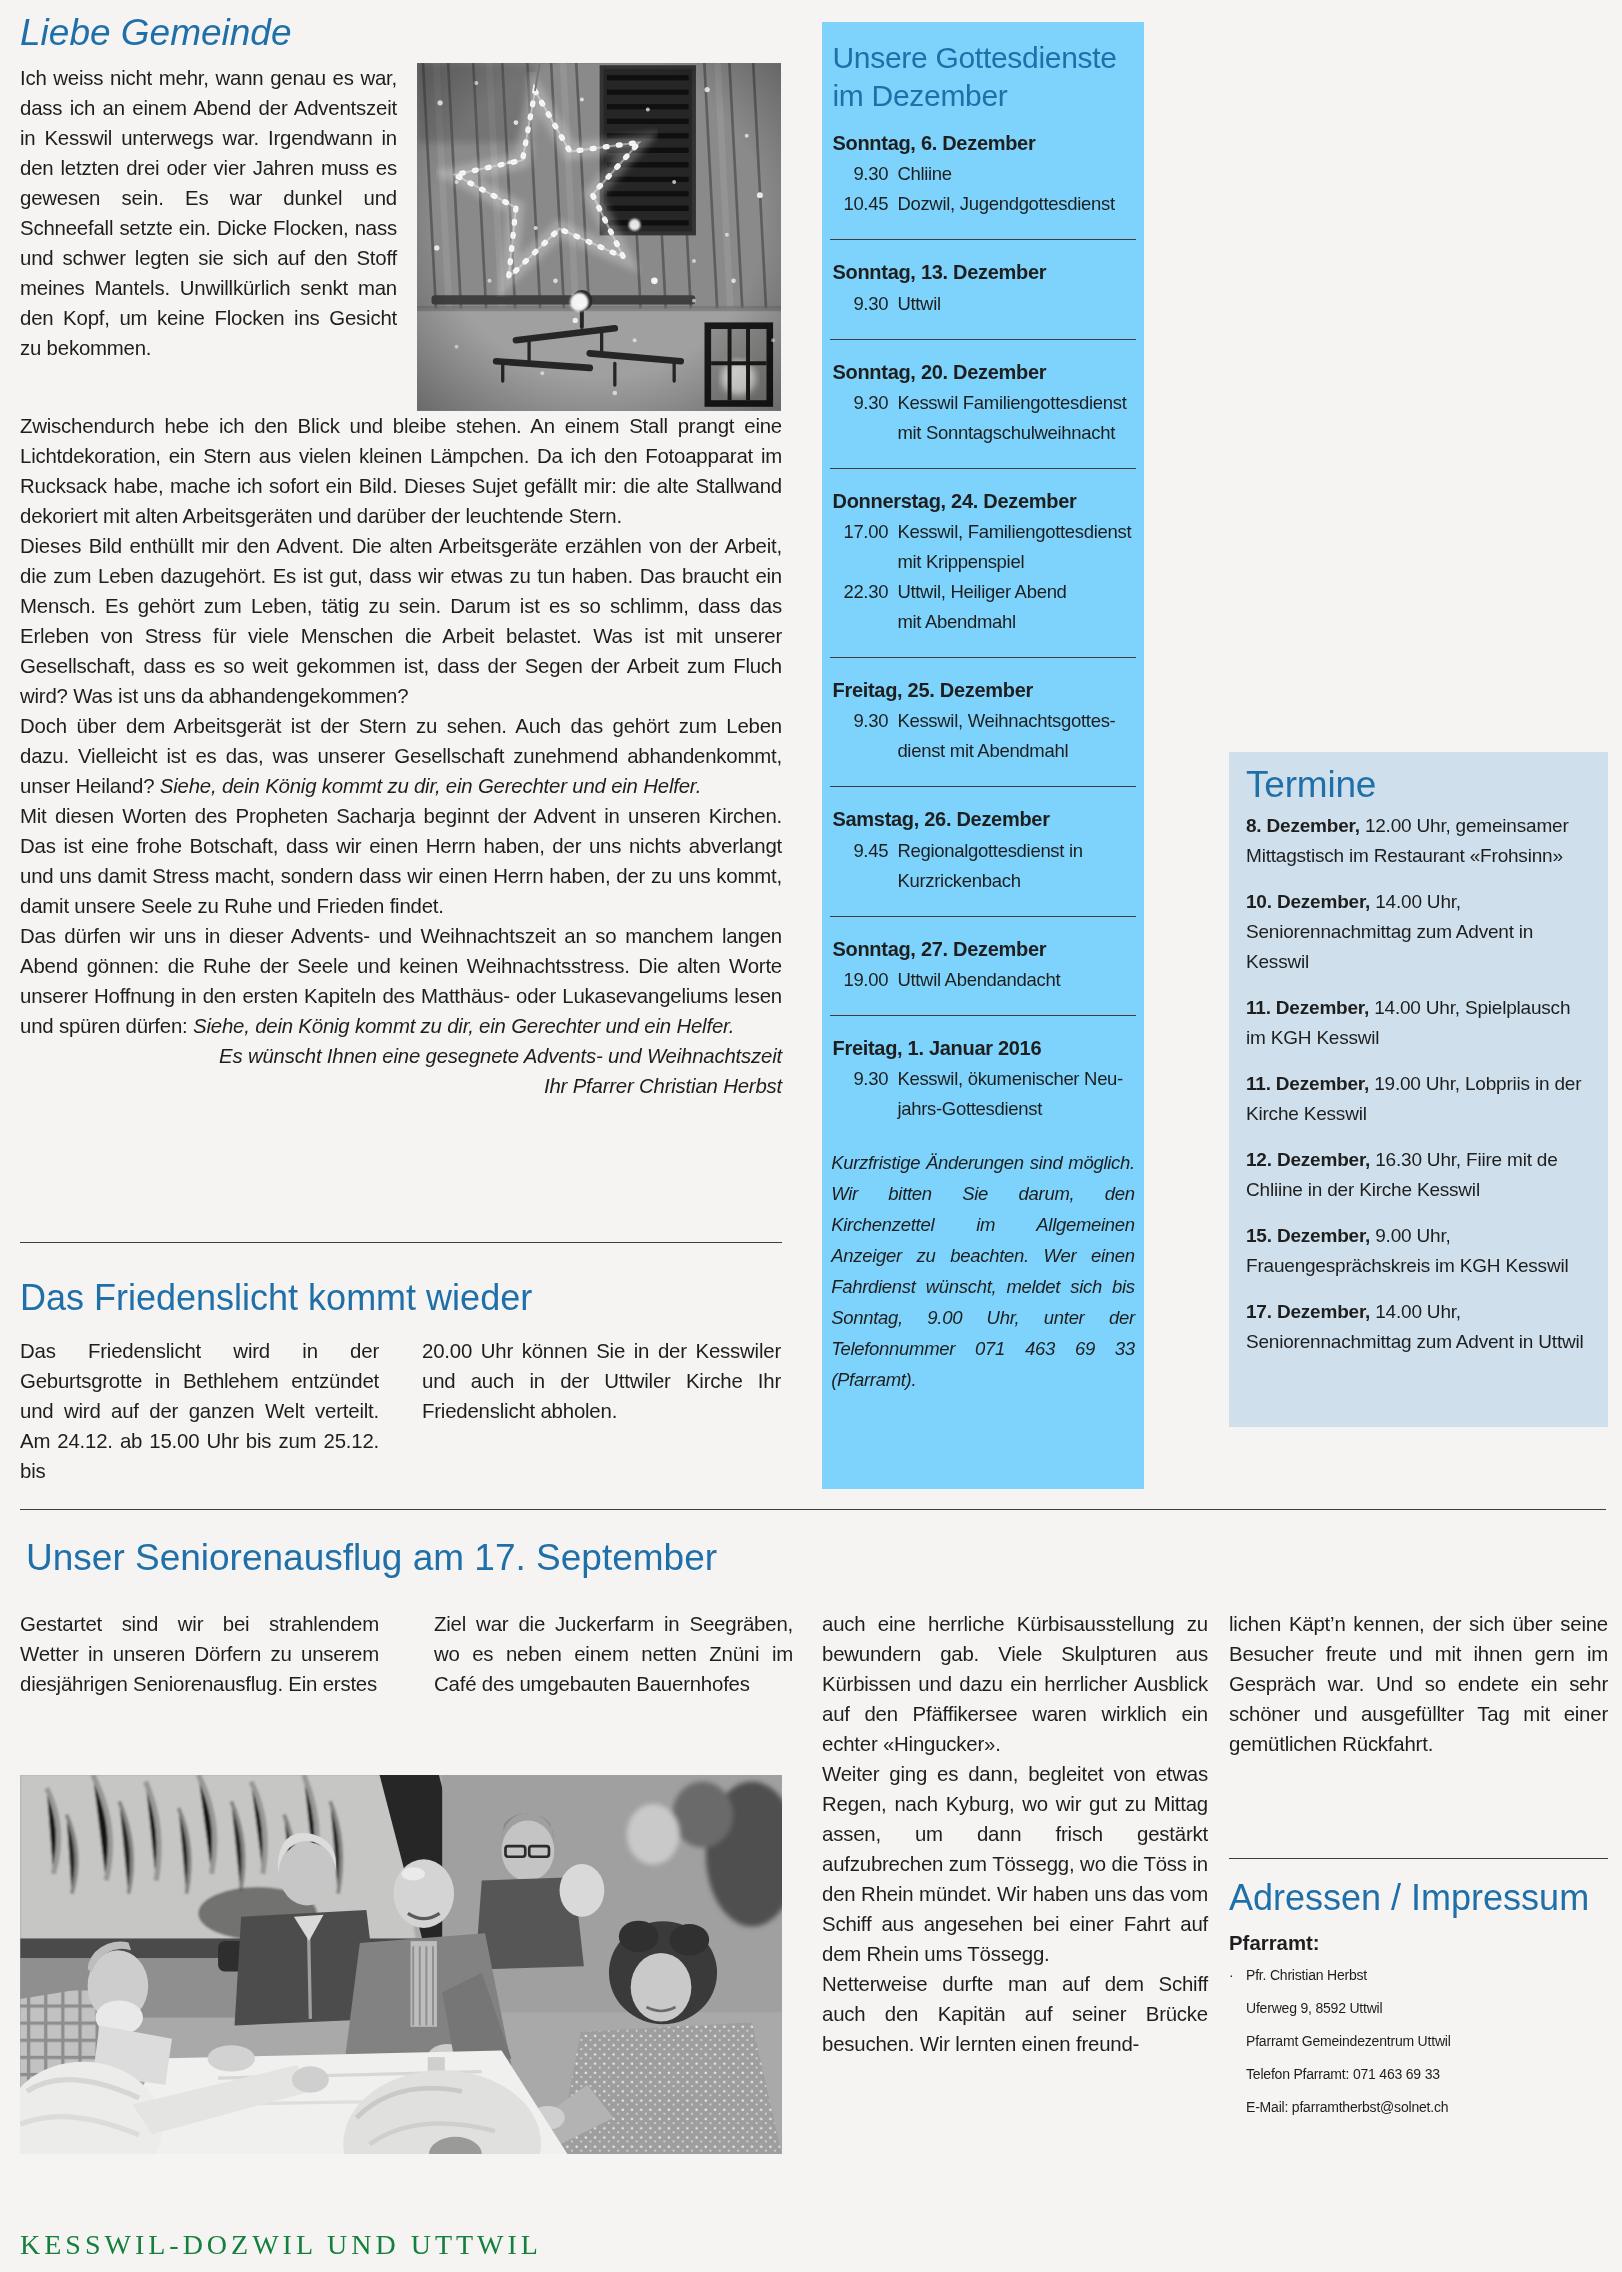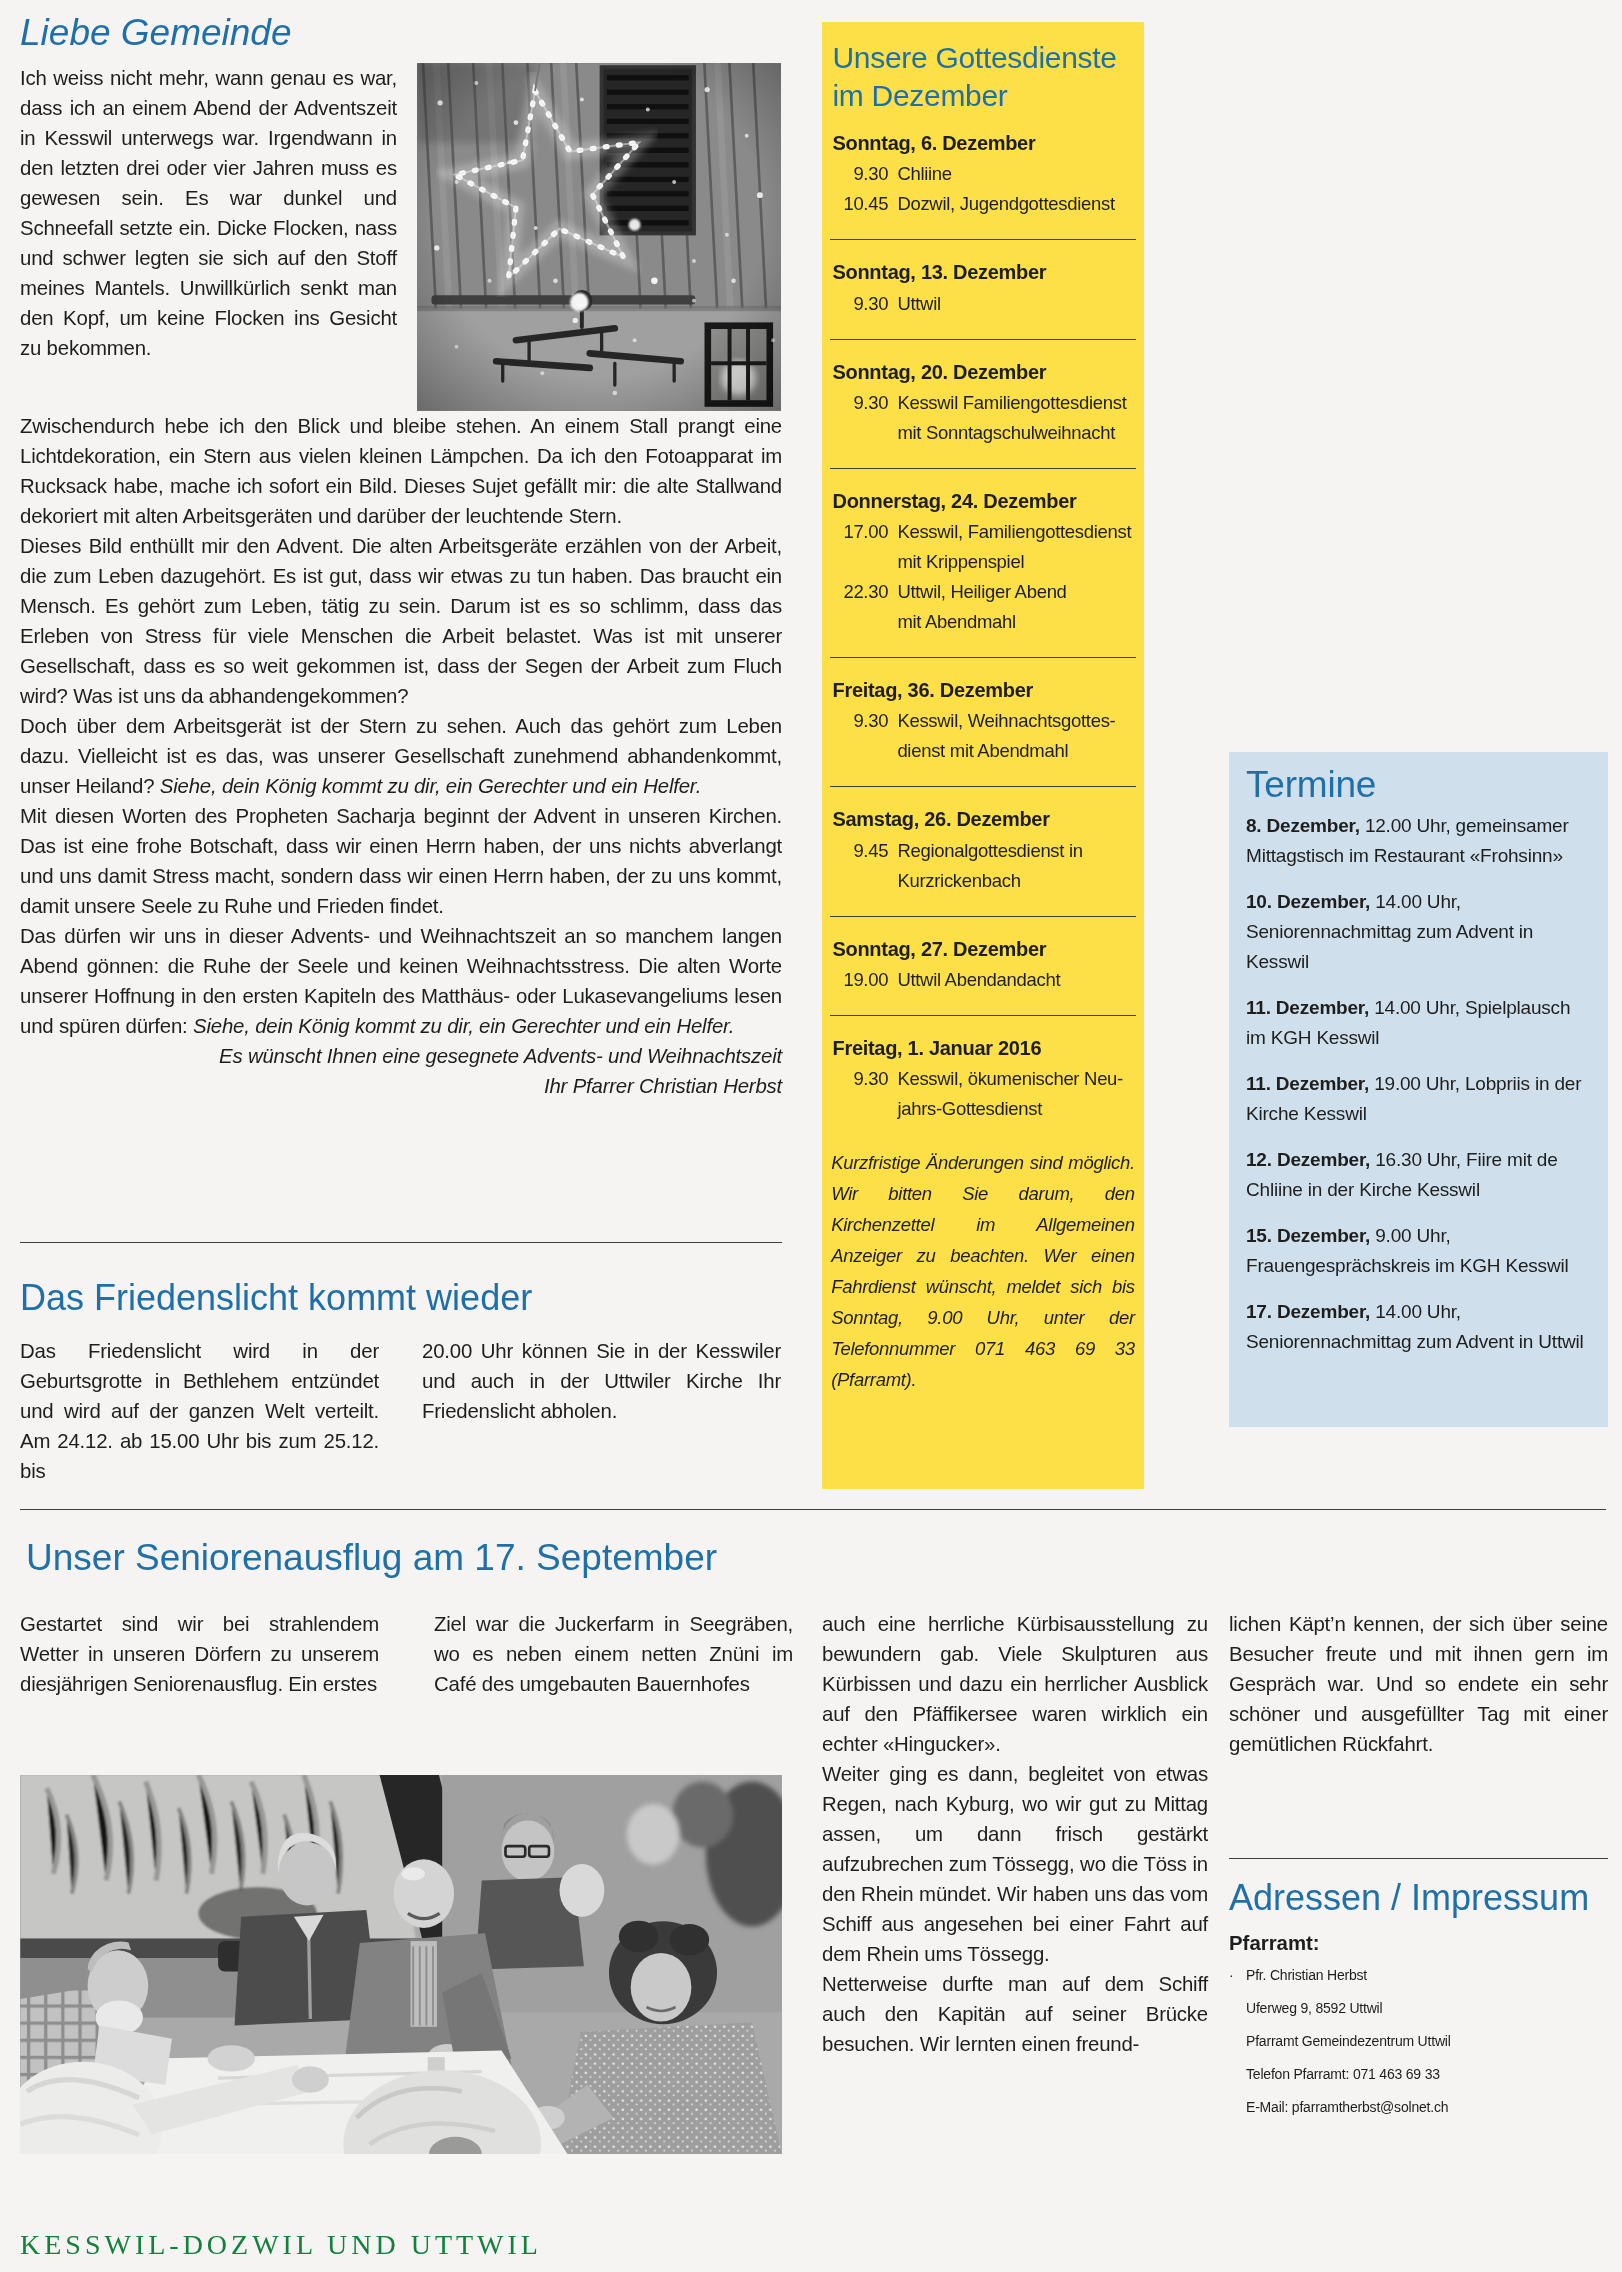--- a/index.html
+++ b/index.html
@@ -25,21 +25,21 @@
   
   .hline{position:absolute; border-top:1.3px solid #3d3d3d; height:0;}
   
   .fried{position:absolute; left:20px; top:1277px; width:762px;}
   .fried .title{font-size:36px; margin-bottom:17px;}
   .fried .cols{display:flex;}
   .fried .c1{flex:0 0 359px; margin-right:43px;}
   .fried .c2{flex:0 0 359px;}
   
   .gbox{position:absolute; left:822px; top:22px; width:322px; height:1467px;
-    background:#fde047; box-sizing:border-box; padding:17px 9.2px 20px 9.2px;
+    background:#7dd3fc; box-sizing:border-box; padding:17px 9.2px 20px 9.2px;
     font-size:18.5px; line-height:30px; letter-spacing:-0.3px;}
   .gbox .title{font-size:30px; line-height:38px; margin:0 0 13px 1.3px;}
   .gbox .day{font-weight:bold; font-size:20px; margin:0 0 1.3px 1.3px;}
   .srow{display:flex;}
   .srow .t{flex:0 0 57px; text-align:right; margin-right:9.2px; white-space:nowrap;}
   .srow .x{flex:1;}
   .gbox hr.sep{border:none; border-top:1.3px solid #3d3d3d; margin:20px -1.3px 17px -1.3px;}
   .gbox .note{font-style:italic; text-align:justify; margin-top:22.4px; line-height:31px;}
   
   .tbox{position:absolute; left:1229px; top:752px; width:379px; height:675px;
@@ -282,21 +282,21 @@
           <span class="x">Uttwil, Heiliger Abend</span>
         </div>
       <div class="srow">
           <span class="t"></span>
           <span class="x">mit Abendmahl</span>
         </div>
     </div>
     <hr class="sep">
 
     <div class="entry">
-      <div class="day">Freitag, 36. Dezember</div>
+      <div class="day">Freitag, 25. Dezember</div>
       <div class="srow">
           <span class="t">9.30</span>
           <span class="x">Kesswil, Weihnachtsgottes-</span>
         </div>
       <div class="srow">
           <span class="t"></span>
           <span class="x">dienst mit Abendmahl</span>
         </div>
     </div>
     <hr class="sep">

